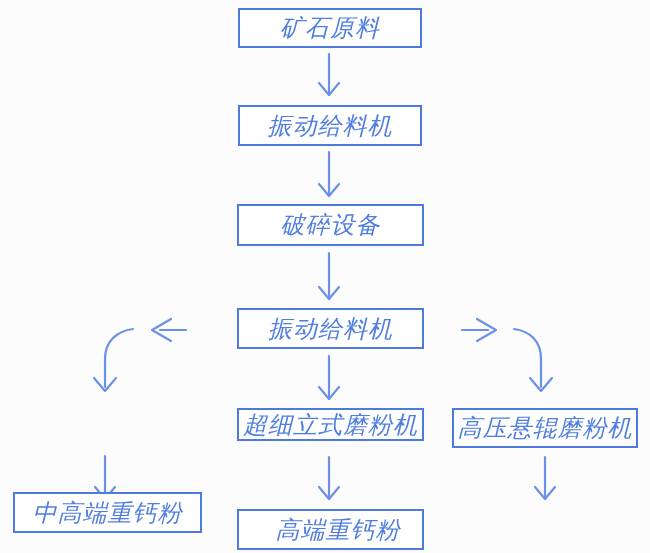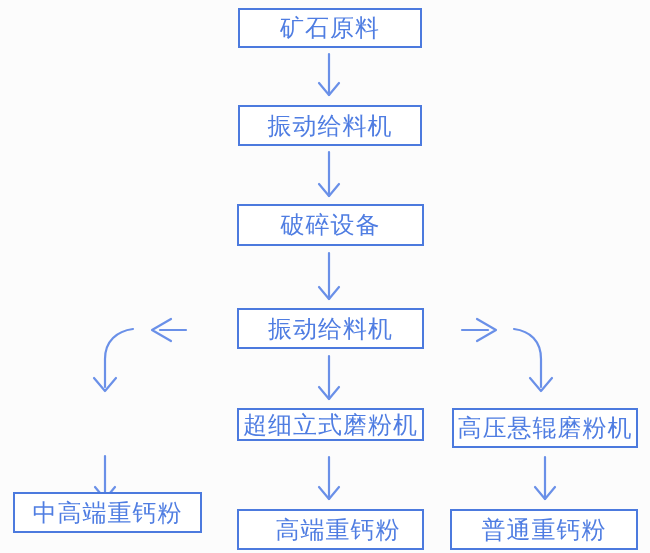--- a/index.html
+++ b/index.html
@@ -13,20 +13,21 @@
   html, body {
     font-family: "Liberation Sans", "DejaVu Sans", sans-serif;
     background: #e9e9e9;
   }
   .canvas {
     position: relative;
     width: 650px;
     height: 553px;
     background: var(--background);
     overflow: hidden;
+    font-style: italic;
   }
   .node {
     position: absolute;
     border: 2px solid var(--border);
     background: var(--node_bg);
     color: var(--text);
     font-size: 24px;
     letter-spacing: 1px;
     display: flex;
     align-items: center;
@@ -111,15 +112,14 @@
 
 
   <div class="node" style="left:237px; top:408px; width:187px; height:33px;">超细立式磨粉机</div>
 
   <div class="node" style="left:452px; top:408px; width:186px; height:40px;">高压悬辊磨粉机</div>
 
   <div class="node" style="left:13px;  top:492px; width:189px; height:41px;">中高端重钙粉</div>
 
   <div class="node" style="left:237px; top:509px; width:187px; height:41px;padding-left:15px;">高端重钙粉</div>
 
-  <div class="node" style="left:450px; top:509px; width:188px; height:41px;">普通重钙粉</div>
 
 </div>
 
 </body></html>

